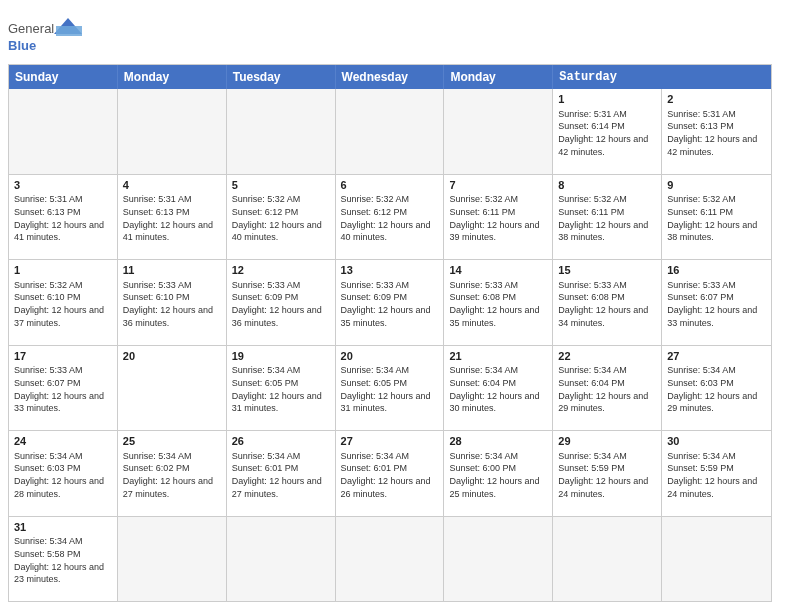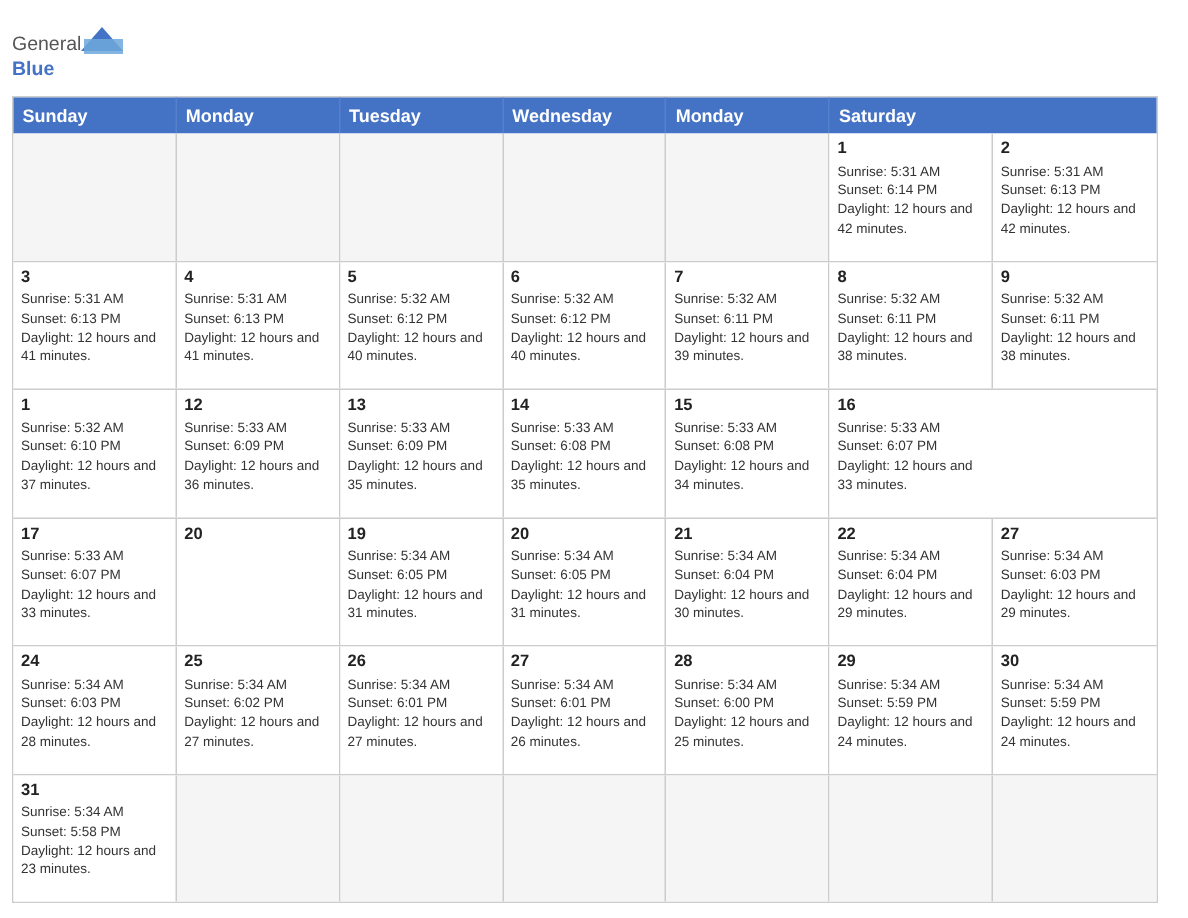--- a/index.html
+++ b/index.html
@@ -52,21 +52,21 @@
       grid-template-columns: repeat(7, 1fr);
       background: #4472c4;
     }
     .cal-header-cell {
       color: #fff;
       font-size: 12px;
       font-weight: bold;
       padding: 5px 6px;
       border-right: 1px solid #5580cc;
     }
-    .cal-header-cell:last-child { border-right: none; }
+    .cal-header-cell:last-child { border-right: none; font-family: Liberation Mono, monospace; }
     .cal-body {
       flex: 1;
       display: flex;
       flex-direction: column;
     }
     .cal-row {
       display: grid;
       grid-template-columns: repeat(7, 1fr);
       flex: 1;
       border-top: 1px solid #ccc;
@@ -199,20 +199,27 @@
         </div>
         <div class="cal-row">
           <div class="cal-cell">
             <span class="day-num">1</span>
             <div class="day-info">Sunrise: 5:32 AM
 Sunset: 6:10 PM
 Daylight: 12 hours
 and 37 minutes.</div>
           </div>
           <div class="cal-cell">
+            <span class="day-num">11</span>
+            <div class="day-info">Sunrise: 5:33 AM
+Sunset: 6:10 PM
+Daylight: 12 hours
+and 36 minutes.</div>
+          </div>
+          <div class="cal-cell">
             <span class="day-num">12</span>
             <div class="day-info">Sunrise: 5:33 AM
 Sunset: 6:09 PM
 Daylight: 12 hours
 and 36 minutes.</div>
           </div>
           <div class="cal-cell">
             <span class="day-num">13</span>
             <div class="day-info">Sunrise: 5:33 AM
 Sunset: 6:09 PM

